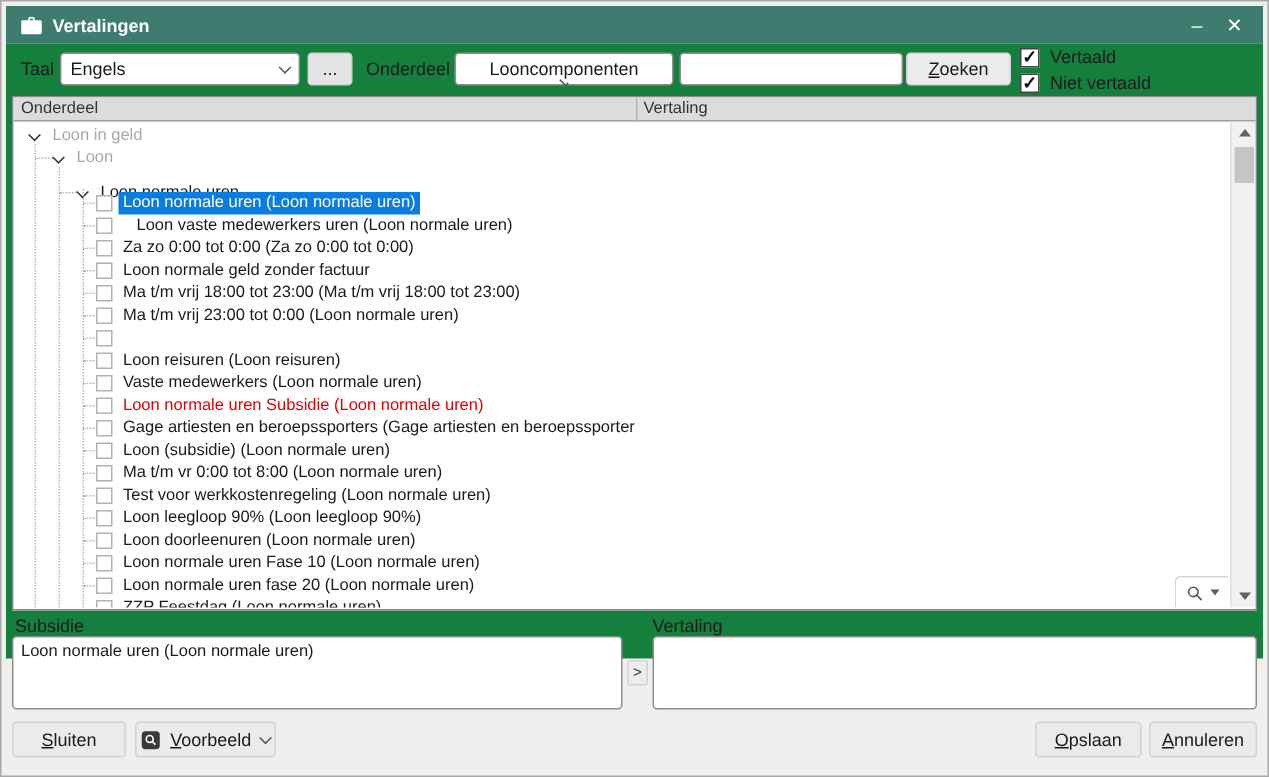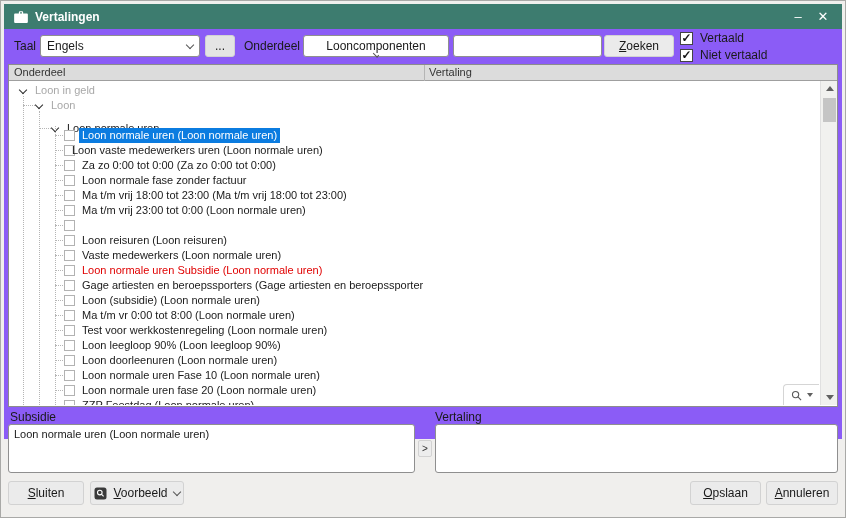--- a/index.html
+++ b/index.html
@@ -9,21 +9,21 @@
     background: #f0efed; border: 1px solid #a9a9a7; padding: 3px;
   }
   
   .titlebar {
     height: 25px; background: #3d7c6f; color: #fff;
     display: flex; align-items: center; padding: 0 10px; gap: 7px;
   }
   .titlebar .title { font-size: 12px; font-weight: bold; flex: 1; }
   .tb-btn { color:#fff; font-size: 13px; width: 18px; text-align:center; cursor: default; line-height:25px; }
   
-  .content { position: relative; background: #8b5cf6; height: 410px; }
+  .content { position: relative; background: #15803d; height: 410px; }
   .lbl { position: absolute; font-size: 12px; color: #1a1a1a; }
   .selectbox, .textinput {
     position: absolute; height: 22px; background: #fff;
     border: 1px solid #8f8f8f; border-radius: 3px; font-size: 12px;
     color: #1a1a1a; padding: 0 6px; line-height: 20px;
   }
   .selectbox { display: flex; align-items: center; }
   .selectbox .val { flex: 1; }
   .chev-sm {
     width: 6px; height: 6px; border-right: 1.4px solid #555; border-bottom: 1.4px solid #555;
@@ -159,31 +159,31 @@
               <div class="tlabel" style="left:58px; top:0;">Loon normale uren</div>
             </div>
             <div class="trow" style="left:0; top:47px; right:0;">
               <div class="stub" style="left:46px; top:7px; width:8px;"></div>
               <div class="tcb" style="left:55px; top:2px;"></div>
               <div class="tlabel selected" style="left:70px; top:0;">Loon normale uren (Loon normale uren)</div>
             </div>
             <div class="trow" style="left:0; top:62px; right:0;">
               <div class="stub" style="left:46px; top:7px; width:8px;"></div>
               <div class="tcb" style="left:55px; top:2px;"></div>
-              <div class="tlabel" style="left:63px; top:0;">Loon vaste medewerkers uren (Loon normale uren)</div>
+              <div class="tlabel" style="left:82px; top:0;">Loon vaste medewerkers uren (Loon normale uren)</div>
             </div>
             <div class="trow" style="left:0; top:77px; right:0;">
               <div class="stub" style="left:46px; top:7px; width:8px;"></div>
               <div class="tcb" style="left:55px; top:2px;"></div>
               <div class="tlabel" style="left:73px; top:0;">Za zo 0:00 tot 0:00 (Za zo 0:00 tot 0:00)</div>
             </div>
             <div class="trow" style="left:0; top:92px; right:0;">
               <div class="stub" style="left:46px; top:7px; width:8px;"></div>
               <div class="tcb" style="left:55px; top:2px;"></div>
-              <div class="tlabel" style="left:73px; top:0;">Loon normale fase zonder factuur</div>
+              <div class="tlabel" style="left:73px; top:0;">Loon normale geld zonder factuur</div>
             </div>
             <div class="trow" style="left:0; top:107px; right:0;">
               <div class="stub" style="left:46px; top:7px; width:8px;"></div>
               <div class="tcb" style="left:55px; top:2px;"></div>
               <div class="tlabel" style="left:73px; top:0;">Ma t/m vrij 18:00 tot 23:00 (Ma t/m vrij 18:00 tot 23:00)</div>
             </div>
             <div class="trow" style="left:0; top:122px; right:0;">
               <div class="stub" style="left:46px; top:7px; width:8px;"></div>
               <div class="tcb" style="left:55px; top:2px;"></div>
               <div class="tlabel" style="left:73px; top:0;">Ma t/m vrij 23:00 tot 0:00 (Loon normale uren)</div>

